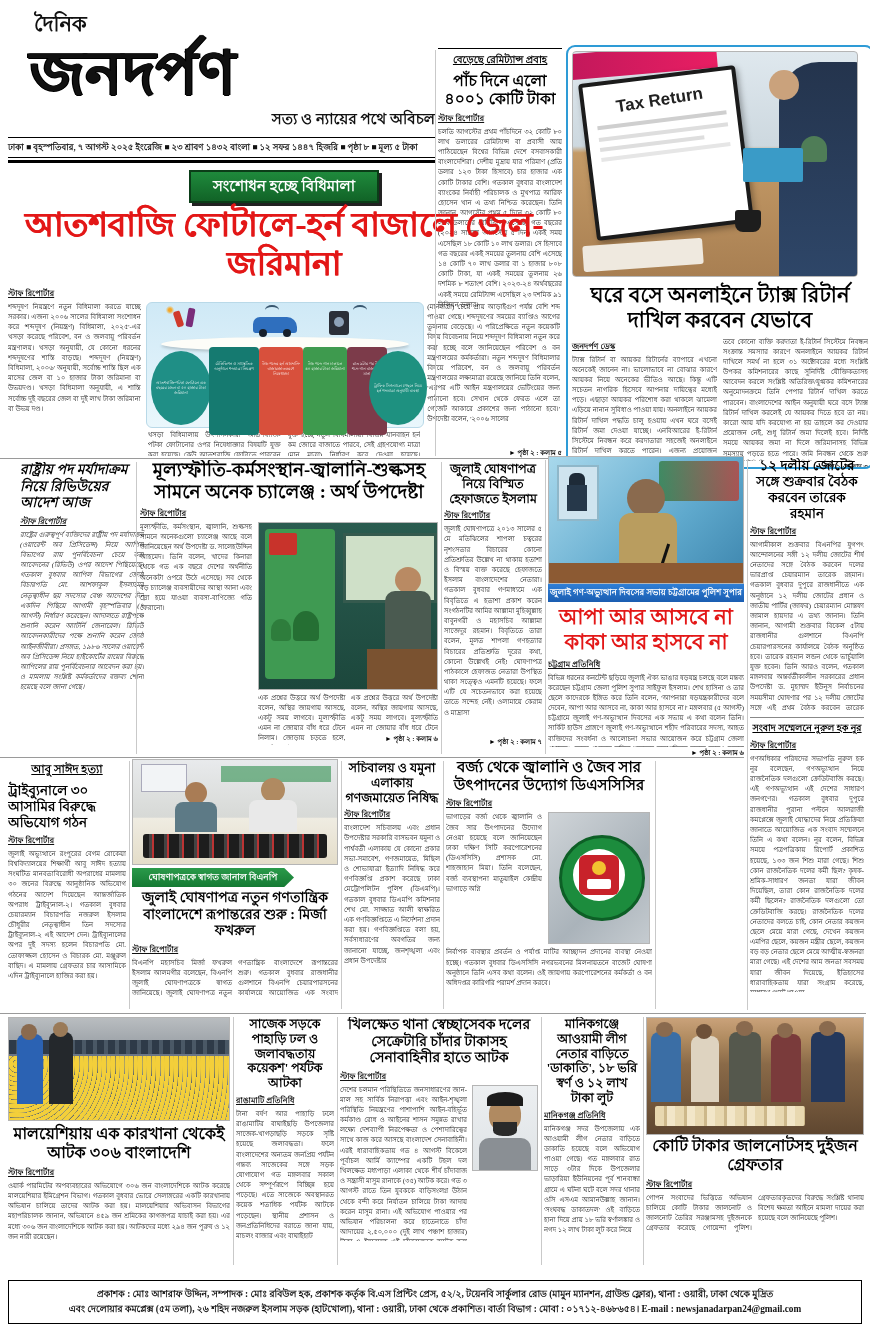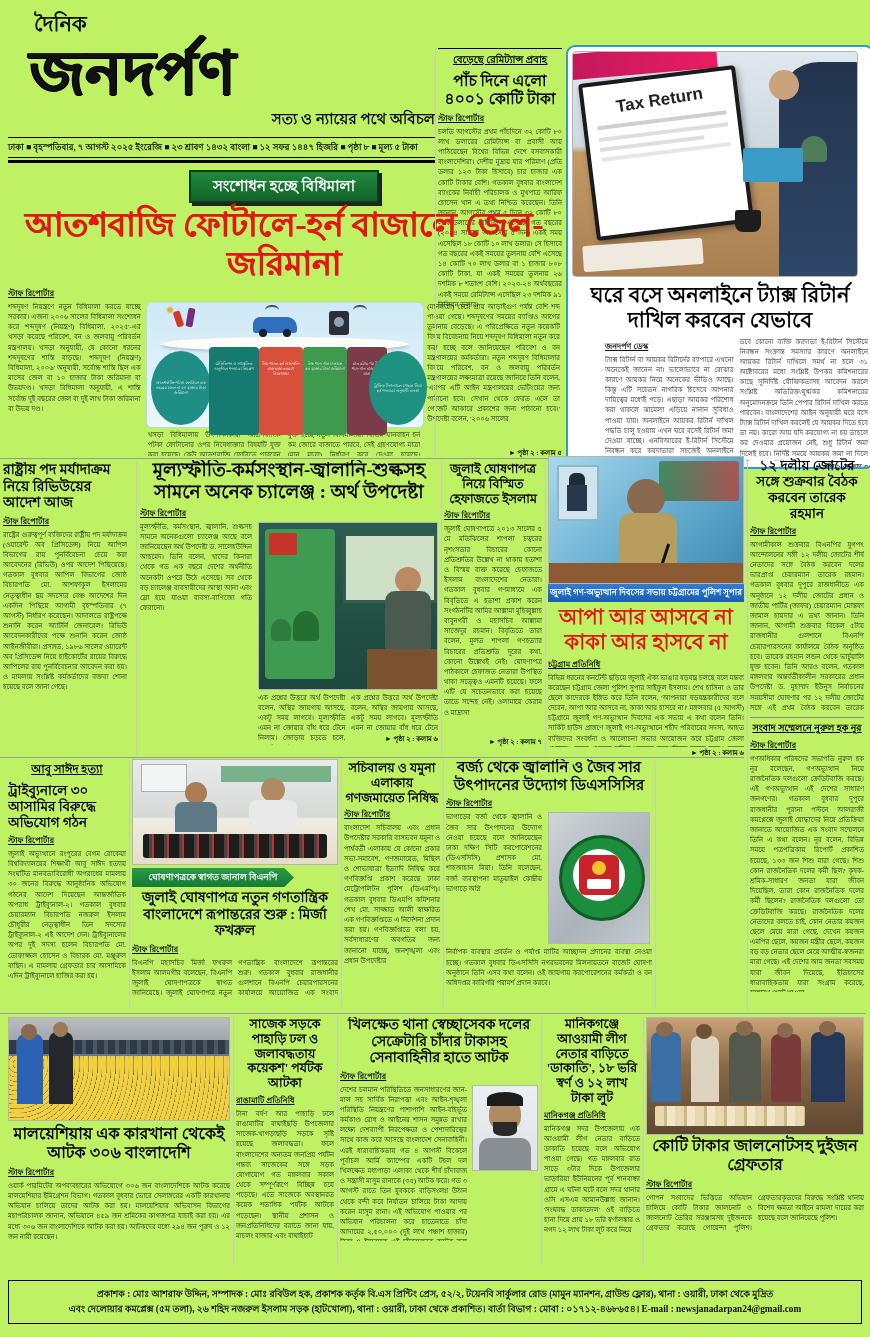--- a/index.html
+++ b/index.html
@@ -1,16 +1,16 @@
 <!DOCTYPE html>
 <html lang="bn"><head>
 <meta charset="utf-8">
 <style>
   html,body{margin:0;padding:0;background:#e9e9e9;}
-  .page{position:relative;width:870px;height:1337px;background:#bef264;margin:0 auto;
+  .page{position:relative;width:870px;height:1337px;background:#ffffff;margin:0 auto;
         font-family:"Liberation Serif","DejaVu Sans",sans-serif;color:#111;overflow:hidden;}
   .abs{position:absolute;}
   .art{position:absolute;overflow:hidden;}
   .kick{font-weight:bold;text-decoration:underline;text-align:center;color:#000;}
   .hl{font-weight:800;text-align:center;color:#000;line-height:1.18;font-family:"Liberation Serif","DejaVu Sans",sans-serif;}
   .hl-red{color:#e31717;}
   .by{font-weight:bold;text-decoration:underline;font-size:8px;margin:3px 0 2px 0;}
   .bd{font-size:6.8px;text-align:justify;line-height:1.5;color:#151515;overflow:hidden;}
   .pr{font-size:6.8px;font-weight:bold;text-align:right;color:#000;}
   .vr{position:absolute;width:1px;background:#c9c9c9;}
@@ -61,21 +61,21 @@
         <div style="margin:6px 10px;height:4px;background:#e6e6e6;"></div>
       </div>
       <div class="abs" style="right:-8px;top:10px;width:86px;height:214px;background:linear-gradient(180deg,#24344d,#2e4668);border-radius:40px 10px 0 0;"></div>
       <div class="abs" style="right:58px;top:18px;width:30px;height:30px;background:#caa27c;border-radius:50%;"></div>
       <div class="abs" style="right:96px;bottom:44px;width:26px;height:22px;background:#1d1d1d;border-radius:3px 3px 8px 8px;"></div>
       <div class="abs" style="right:30px;top:84px;width:26px;height:26px;background:#4f7d57;border-radius:50% 50% 4px 4px;"></div>
       <div class="abs" style="left:170px;top:96px;width:60px;height:34px;background:#3a9bc7;border-radius:2px;"></div>
       <div class="abs" style="left:10px;bottom:8px;width:120px;height:26px;background:#efe9df;border-radius:3px;transform:rotate(-4deg);"></div>
     </div>
     <div class="hl" style="font-size:21px;margin:6px 2px 4px 2px;">ঘরে বসে অনলাইনে ট্যাক্স রিটার্ন দাখিল করবেন যেভাবে</div>
-    <div style="display:flex;gap:6px;margin-left:33px;">
+    <div style="display:flex;gap:6px;">
       <div style="width:50%;">
         <div class="by">জনদর্পণ ডেস্ক</div>
         <div class="bd" style="height:118px;">ট্যাক্স রিটার্ন বা আয়কর রিটার্নের ব্যাপারে এখনো অনেকেই জানেন না। ভালোভাবে না বোঝার কারণে আয়কর নিয়ে অনেকের ভীতিও আছে। কিন্তু এটি সচেতন নাগরিক হিসেবে আপনার দায়িত্বের মধ্যেই পড়ে। এছাড়া আয়কর পরিশোধ করা থাকলে ঝামেলা এড়িয়ে নানান সুবিধাও পাওয়া যায়। অনলাইনে আয়কর রিটার্ন দাখিল পদ্ধতি চালু হওয়ায় এখন ঘরে বসেই রিটার্ন জমা দেওয়া যাচ্ছে। এনবিআরের ই-রিটার্ন সিস্টেমে নিবন্ধন করে করদাতারা সহজেই অনলাইনে রিটার্ন দাখিল করতে পারেন। এজন্য প্রয়োজন টিআইএন নম্বর ও বায়োমেট্রিক নিবন্ধিত মোবাইল নম্বর।</div>
       </div>
       <div style="width:50%;">
         <div class="bd" style="height:124px;">তবে কোনো ব্যক্তি করদাতা ই-রিটার্ন সিস্টেমে নিবন্ধন সংক্রান্ত সমস্যার কারণে অনলাইনে আয়কর রিটার্ন দাখিলে সমর্থ না হলে ৩১ অক্টোবরের মধ্যে সংশ্লিষ্ট উপকর কমিশনারের কাছে সুনির্দিষ্ট যৌক্তিকতাসহ আবেদন করলে সংশ্লিষ্ট অতিরিক্ত/যুগ্মকর কমিশনারের অনুমোদনক্রমে তিনি পেপার রিটার্ন দাখিল করতে পারবেন। বাংলাদেশের আইন অনুযায়ী ঘরে বসে ট্যাক্স রিটার্ন দাখিল করলেই যে আয়কর দিতে হবে তা নয়। কারো আয় যদি করযোগ্য না হয় তাহলে কর দেওয়ার প্রয়োজন নেই, শুধু রিটার্ন জমা দিলেই হবে। নির্দিষ্ট সময়ে আয়কর জমা না দিলে জরিমানাসহ বিভিন্ন সমস্যায় পড়তে হতে পারে। জমি নিবন্ধন থেকে শুরু করে ইউটিলিটি সংযোগ, ক্রেডিট কার্ডসহ ৪৪টি সেবা পেতে আয়কর রিটার্ন দাখিল করা বাধ্যতামূলক। যাদের টিআইএন নম্বর আছে, তাদের অবশ্যই আয়কর রিটার্ন জমা দিতে হবে। তবে বাৎসরিক আয় করযোগ্য না হলে কর দিতে হবে না। আপনার করযোগ্য আয় নেই কিন্তু টিন সার্টিফিকেট আছে তাহলে আপনি জিরো রিটার্ন সাবমিট করুন। প্রতি অর্থবছরের জুলাই</div>
         <div class="pr">► পৃষ্ঠা ২ : কলাম ৩</div>
       </div>
     </div>
   </div>
@@ -116,21 +116,21 @@
         <div class="seg" style="left:156px;top:44px;width:40px;height:72px;background:#3e9a4e;">উচ্চ শব্দে গান চালালে ৪০ হাজার টাকা জরিমানা</div>
         <div class="seg" style="left:200px;top:44px;width:36px;height:72px;background:#7c3b4a;">রাত ৯টার পর উচ্চ শব্দে গান বাজানোয় মানা</div>
         <div class="bubble" style="left:222px;top:48px;width:50px;height:66px;background:#1e9180;">ট্রাফিক সিগন্যালে পেছনে নিয়ে হর্ন শব্দমাত্রা অনুযায়ী ব্যবস্থা</div>
       </div>
 
     </div>
   </div>
 
   <div class="hr" style="left:0;top:458px;width:744px;"></div>
 
-  <div class="art" style="left:3px;top:462px;width:124px;height:292px;">
+  <div class="art" style="left:20px;top:462px;width:124px;height:292px;font-style:italic;">
     <div class="hl" style="font-size:14px;text-align:left;">রাষ্ট্রীয় পদ মর্যাদাক্রম নিয়ে রিভিউয়ের আদেশ আজ</div>
     <div class="by">স্টাফ রিপোর্টার</div>
     <div class="bd" style="height:222px;">রাষ্ট্রের গুরুত্বপূর্ণ ব্যক্তিদের রাষ্ট্রীয় পদ মর্যাদাক্রম (ওয়ারেন্ট অব প্রিসিডেন্স) নিয়ে আপিল বিভাগের রায় পুনর্বিবেচনা চেয়ে করা আবেদনের (রিভিউ) ওপর আদেশ পিছিয়েছে। গতকাল বুধবার আপিল বিভাগের জ্যেষ্ঠ বিচারপতি মো. আশফাকুল ইসলামের নেতৃত্বাধীন ছয় সদস্যের বেঞ্চ আদেশের দিন একদিন পিছিয়ে আগামী বৃহস্পতিবার (৭ আগস্ট) নির্ধারণ করেছেন। আদালতে রাষ্ট্রপক্ষে শুনানি করেন অ্যাটর্নি জেনারেল। রিভিউ আবেদনকারীদের পক্ষে শুনানি করেন জ্যেষ্ঠ আইনজীবীরা। প্রসঙ্গত, ১৯৮৬ সালের ওয়ারেন্ট অব প্রিসিডেন্স নিয়ে হাইকোর্টের রায়ের বিরুদ্ধে আপিলের রায় পুনর্বিবেচনার আবেদন করা হয়। ও মামলায় সংশ্লিষ্ট কর্মকর্তাদের বক্তব্য শোনা হয়েছে বলে জানা গেছে।</div>
   </div>
 
   <div class="art" style="left:140px;top:460px;width:298px;height:296px;">
     <div class="hl" style="font-size:18.5px;">মূল্যস্ফীতি-কর্মসংস্থান-জ্বালানি-শুল্কসহ সামনে অনেক চ্যালেঞ্জ : অর্থ উপদেষ্টা</div>
     <div class="by">স্টাফ রিপোর্টার</div>
     <div style="display:flex;gap:6px;">
       <div class="bd" style="width:112px;height:224px;">মূল্যস্ফীতি, কর্মসংস্থান, জ্বালানি, শুল্কসহ সামনে অনেকগুলো চ্যালেঞ্জ আছে বলে জানিয়েছেন অর্থ উপদেষ্টা ড. সালেহউদ্দিন আহমেদ। তিনি বলেন, খাদের কিনারা থেকে গত এক বছরে দেশের অর্থনীতি অনেকটা ওপরে উঠে এসেছে। সব থেকে বড় চ্যালেঞ্জ ব্যবসায়ীদের আস্থা আনা এবং স্লো হয়ে যাওয়া ব্যবসা-বাণিজ্যে গতি ফেরানো।</div>

